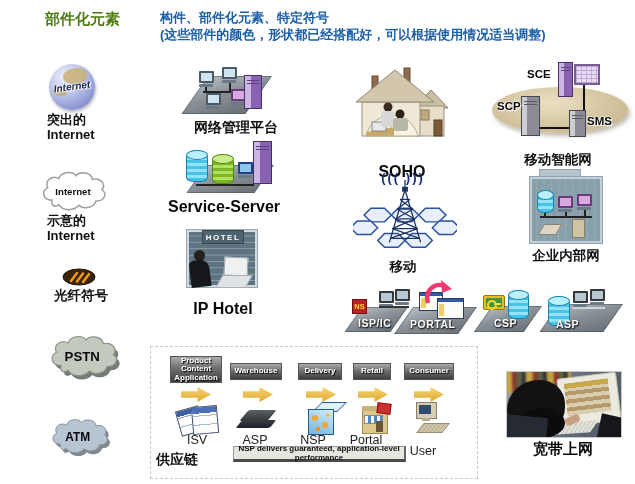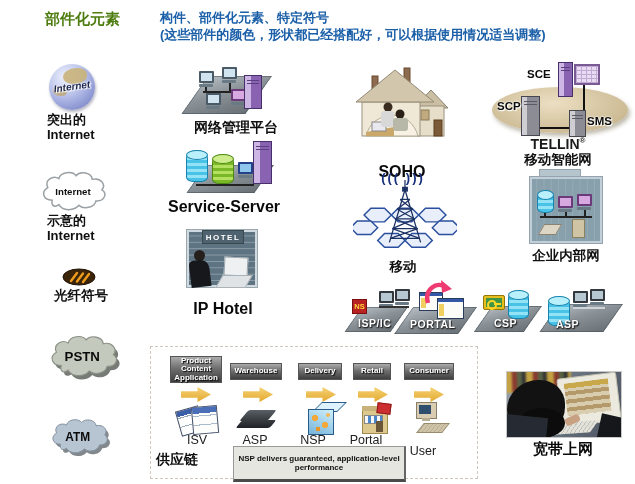--- a/index.html
+++ b/index.html
@@ -45,21 +45,21 @@
   .wingrid.intr{background-color:#c2cfd8;background-image:linear-gradient(#87a0ac,#87a0ac);
            box-shadow:inset 0 0 0 2px #c2cfd8,0 0 0 1px #93a4ae;}
   
   .bar{position:absolute;background:linear-gradient(180deg,#ababab,#6f6f6f 45%,#3f3f3f);
        color:#fff;font-weight:bold;font-size:8px;line-height:8.5px;display:flex;align-items:center;
        justify-content:center;text-align:center;text-shadow:1px 1px 1px #000;border:1px solid #555;box-sizing:border-box;}
   .garrow{position:absolute;width:30px;height:15px;background:linear-gradient(180deg,#f6d478,#e3a82e);
        clip-path:polygon(0 28%,55% 28%,55% 0,100% 50%,55% 100%,55% 72%,0 72%);
        filter:drop-shadow(1px 1px 0 #9a7210);}
   .actor{position:absolute;width:56px;text-align:center;font-size:12.5px;color:#222;}
-  .note{position:absolute;left:233px;top:446px;width:173px;height:36px;background:#e6e6e0;
+  .note{position:absolute;left:233px;top:446px;width:173px;height:16px;background:#e6e6e0;
         border:1px solid #999;border-bottom:3px solid #4a4a4a;border-right:2px solid #666;
         display:flex;flex-direction:column;align-items:center;justify-content:center;
         font-size:8px;line-height:9px;font-weight:bold;color:#111;box-sizing:border-box;}
   
   .bw{position:absolute;background:#fbfbf7;border:1px solid #2a3a5a;}
   .bw::before{content:"";position:absolute;left:0;right:0;top:0;height:3px;background:#3458a8;}
   .bw::after{content:"";position:absolute;left:1px;top:5px;bottom:2px;width:5px;background:#f0d060;}
   
   .tmon{position:absolute;width:22px;height:17px;border:2px solid #7a5a92;background:#e8dcf2;
         background-image:repeating-linear-gradient(0deg,#c0aad4 0 1px,transparent 1px 4px),
@@ -206,23 +206,20 @@
        background:radial-gradient(ellipse at 45% 35%,#ecdfc2,#cdbc96 70%,#b2a078);box-shadow:2px 3px 4px rgba(110,100,70,.45);"></div>
   <div class="vline" style="left:583px;top:82px;height:32px;background:#111;"></div>
   <div class="hline" style="left:538px;top:127px;width:32px;background:#111;"></div>
   <div class="twr" style="left:558px;top:62px;width:13px;height:33px;"></div>
   <div class="tmon" style="left:574px;top:64px;"></div>
   <div class="twr gray" style="left:521px;top:96px;width:17px;height:38px;"></div>
   <div class="twr gray" style="left:569px;top:110px;width:15px;height:25px;"></div>
   <div class="nodelbl" style="left:527px;top:68px;">SCE</div>
   <div class="nodelbl" style="left:497px;top:100px;">SCP</div>
   <div class="nodelbl" style="left:587px;top:115px;">SMS</div>
-  <div class="glabel" style="left:503px;top:136px;width:110px;font-size:14px;font-weight:600;color:#1a1a1a;">
-    <span>TELLIN</span><sup style="font-size:8px;">®</sup>
-  </div>
   <div class="cjk glabel" style="left:503px;top:151px;width:110px;">移动智能网</div>
 
   <div class="abs" style="left:540px;top:170px;width:40px;height:10px;background:#b6c4cd;box-shadow:0 0 0 1px #93a4ae;"></div>
   <div class="abs wingrid intr" style="left:530px;top:177px;width:72px;height:66px;"></div>
   <div class="hline" style="left:540px;top:216px;width:52px;"></div>
   <div class="vline" style="left:544px;top:210px;height:6px;"></div>
   <div class="vline" style="left:565px;top:210px;height:6px;"></div>
   <div class="vline" style="left:584px;top:210px;height:6px;"></div>
   <div class="cyl" style="left:537px;top:193px;width:15px;height:18px;"></div>
   <div class="mpc pu" style="left:558px;top:196px;">

